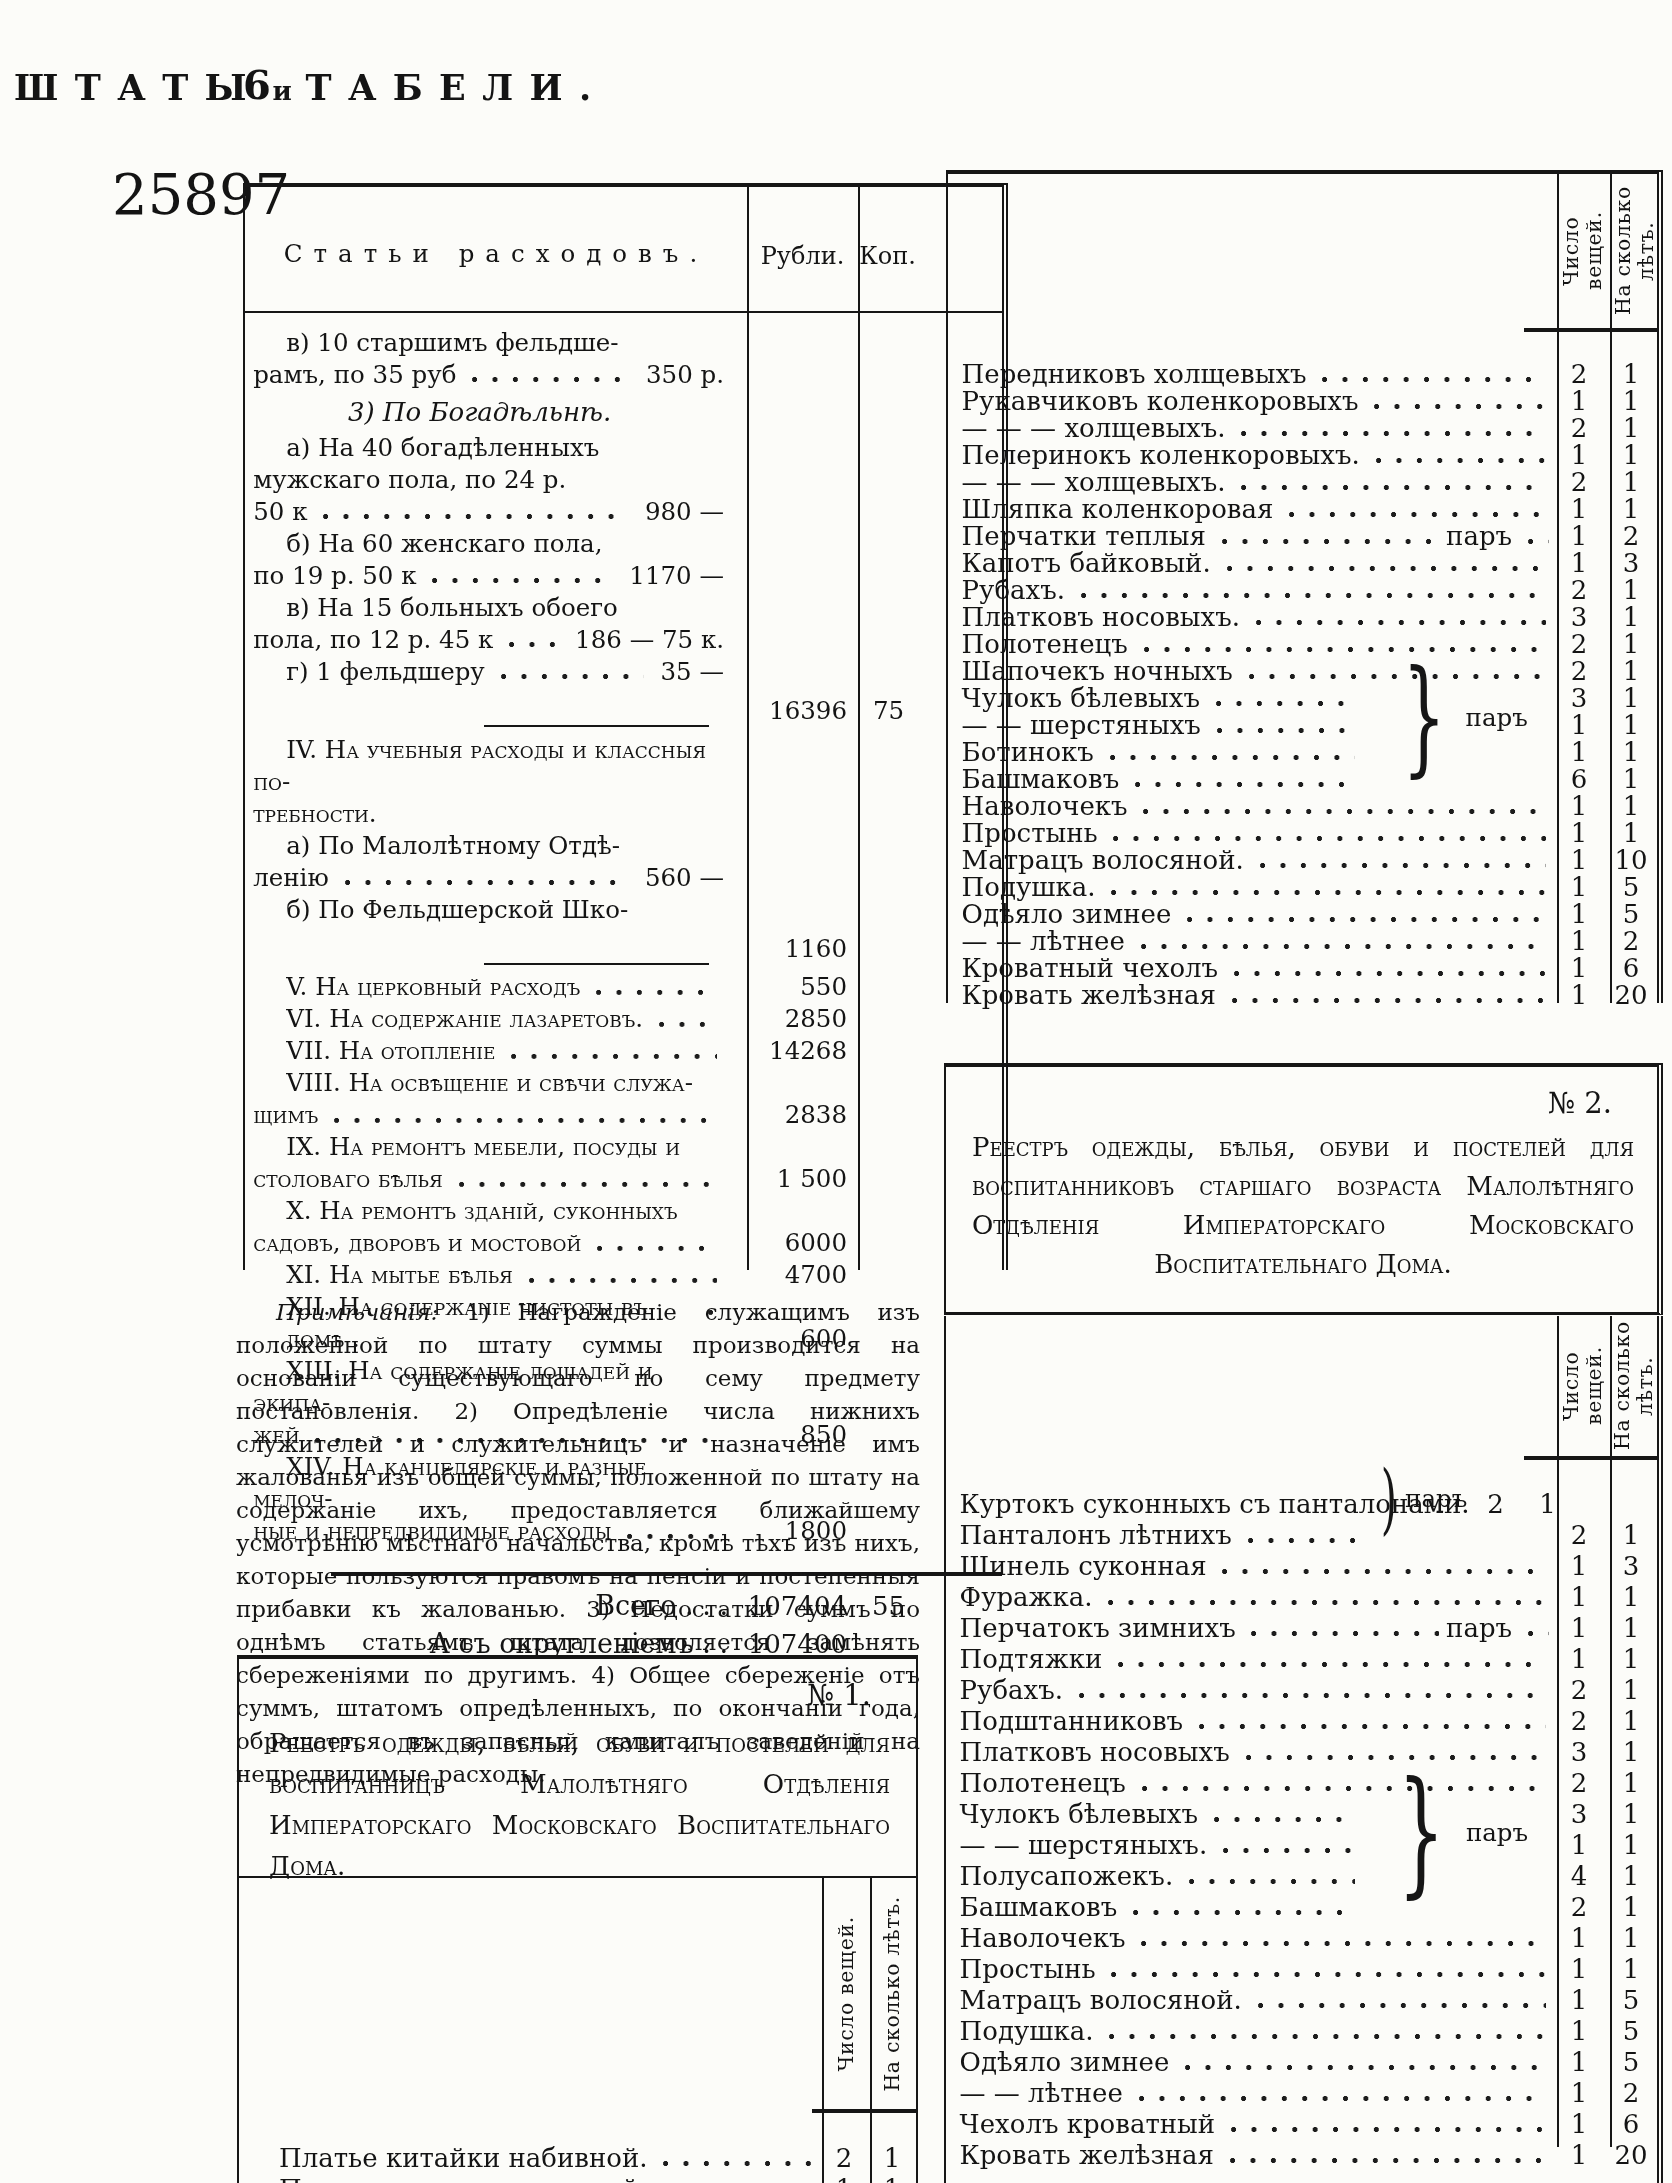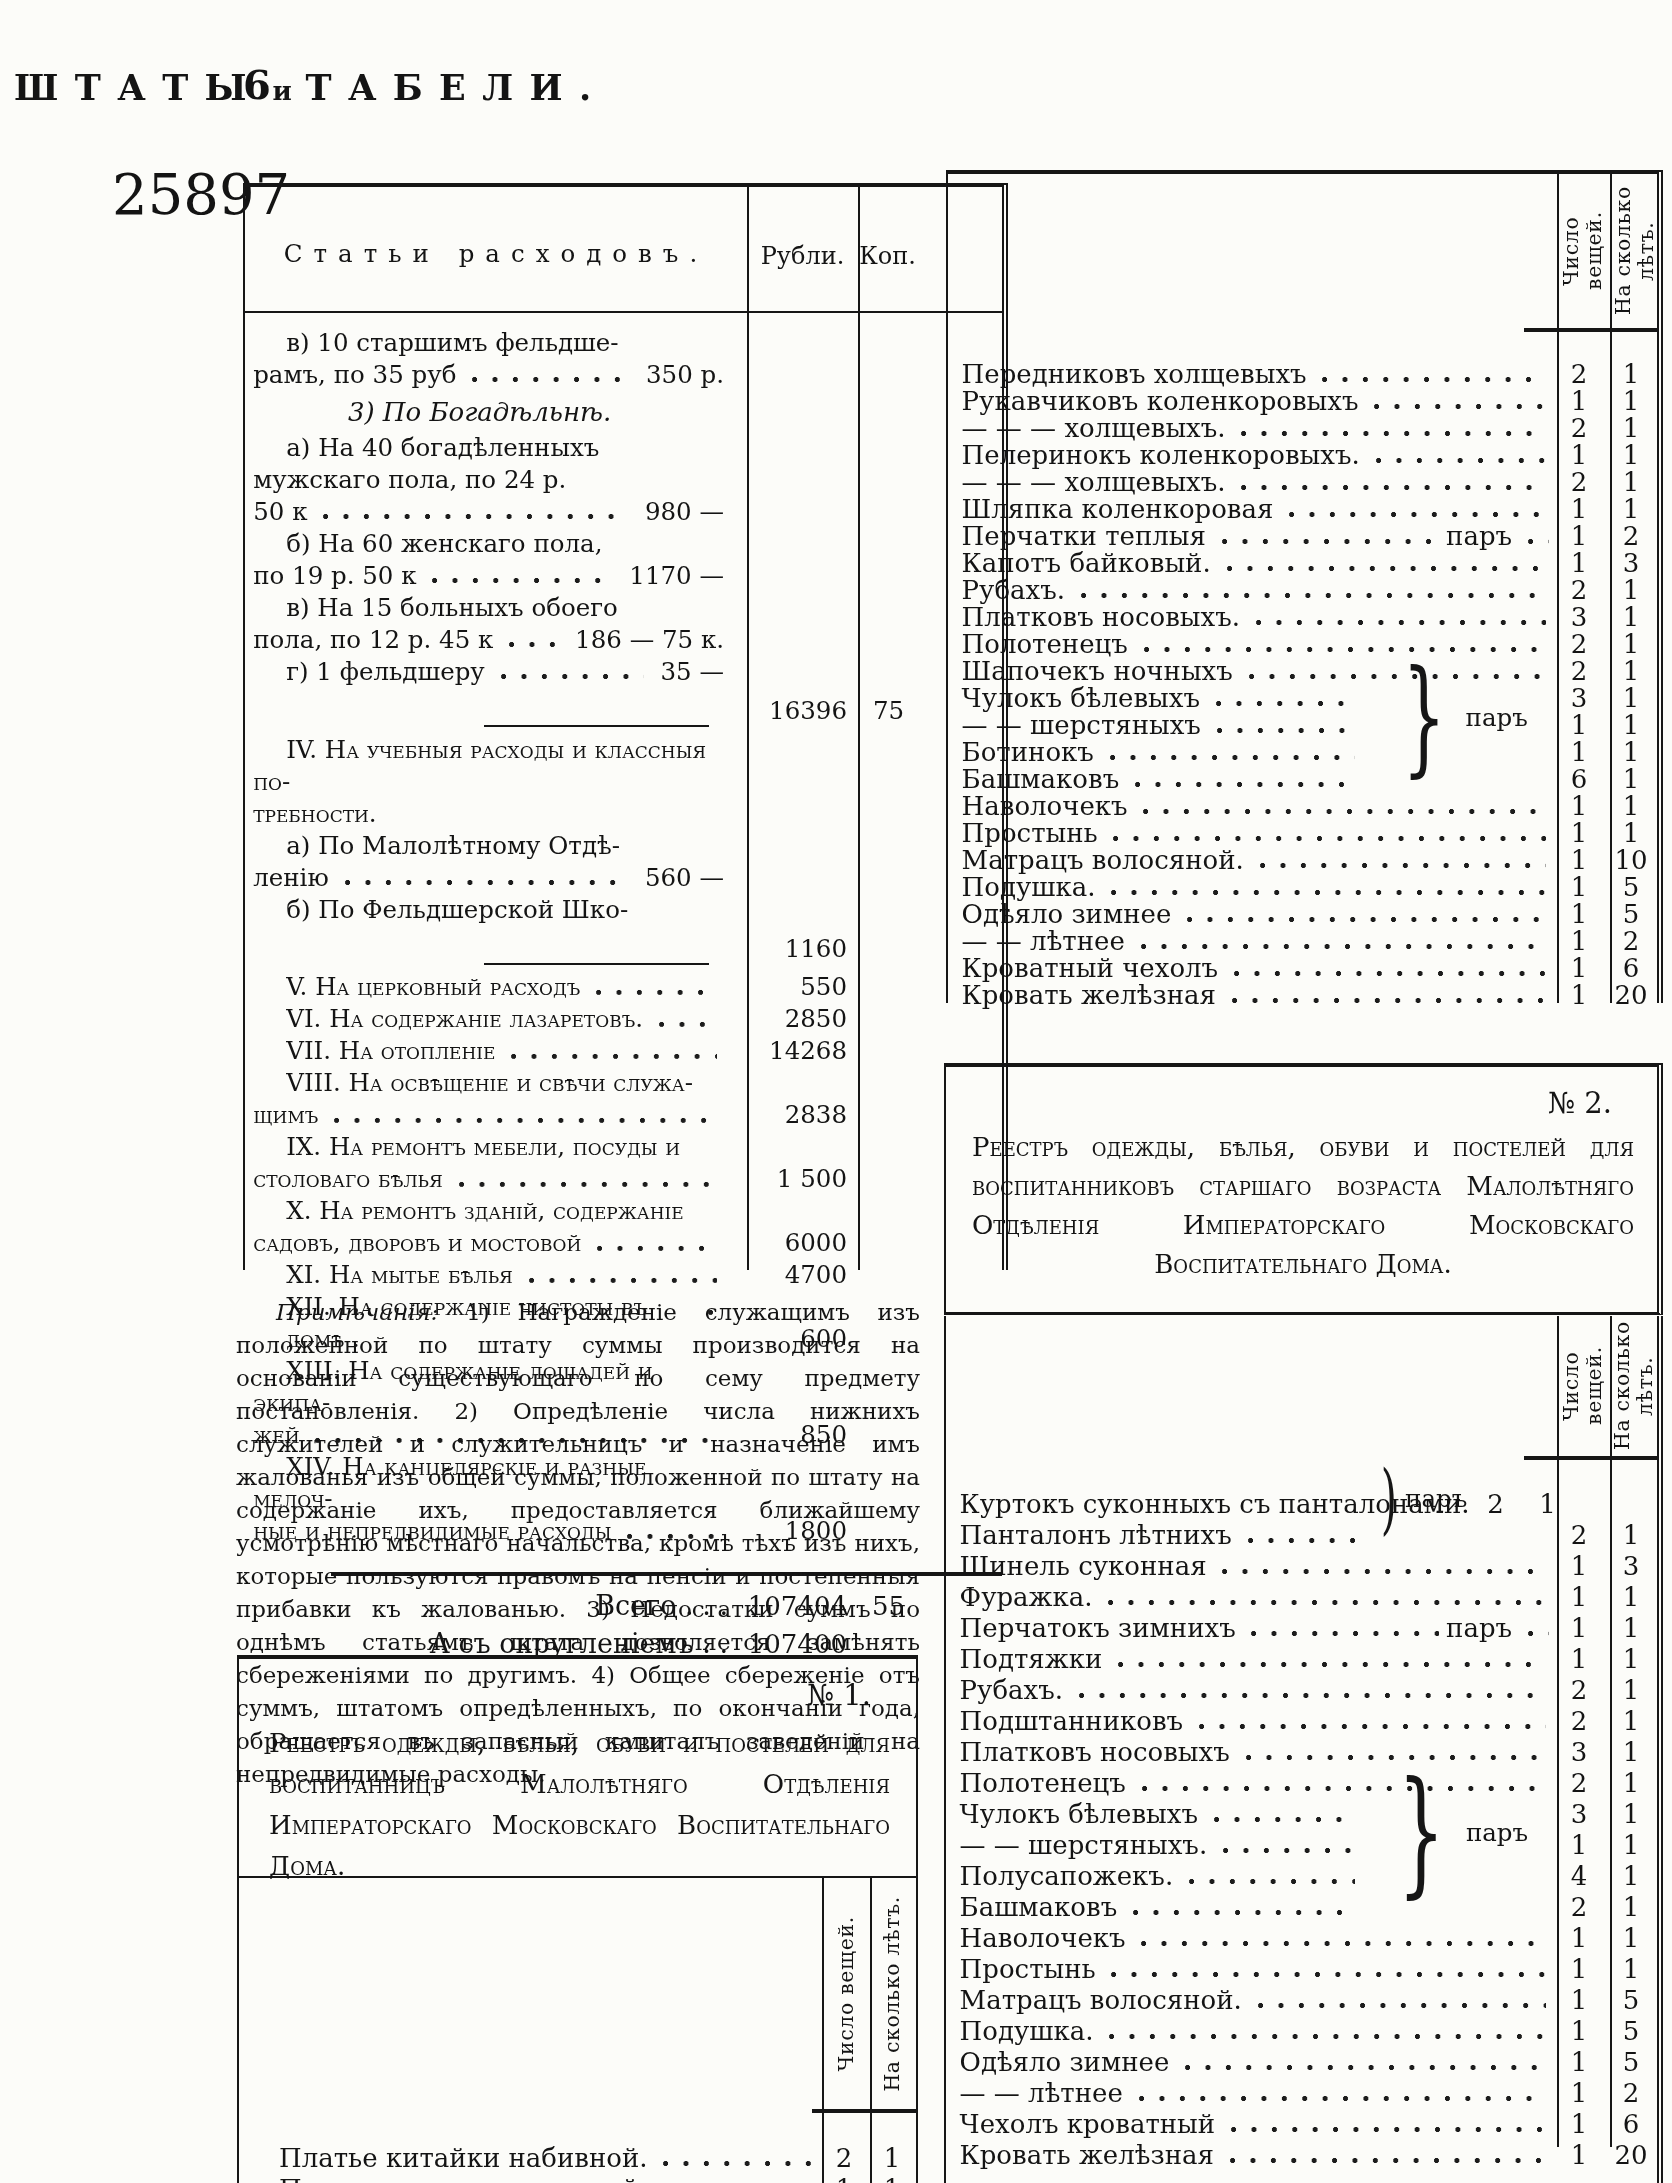--- a/index.html
+++ b/index.html
@@ -277,21 +277,21 @@
             <div class="flexline">
               <span class="lbl">столоваго бѣлья</span>
               <span class="leader"></span>
             </div>
           </div>
           <div class="exp-rub">1 500</div>
           <div class="exp-kop"></div>
         </div>
         <div class="exp-row roman">
           <div class="exp-text">
-            <div class="line first">X. На ремонтъ зданій, содержаніе</div>
+            <div class="line first">X. На ремонтъ зданій, суконныхъ</div>
             <div class="flexline">
               <span class="lbl">садовъ, дворовъ и мостовой</span>
               <span class="leader"></span>
             </div>
           </div>
           <div class="exp-rub">6000</div>
           <div class="exp-kop"></div>
         </div>
         <div class="exp-row roman">
           <div class="exp-text">

